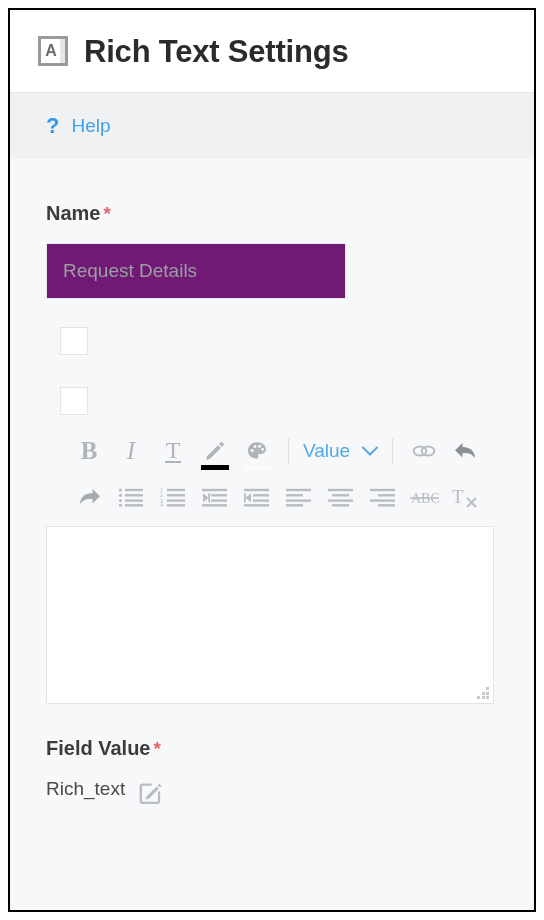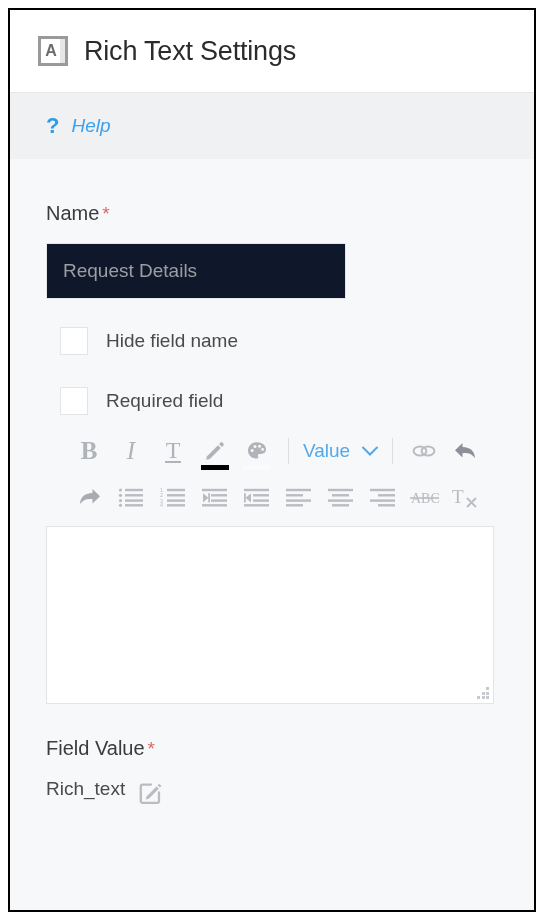--- a/index.html
+++ b/index.html
@@ -55,22 +55,22 @@
     color: #6b6b6b;
     font-family: "Liberation Sans", sans-serif;
   }
   .title-icon .tab {
     position: absolute;
     right: 3px; top: 3px;
     width: 5px; height: 24px;
     background: #e6e6e6;
   }
   .page-title {
-    font-size: 27px;
-    font-weight: 400;
+    font-size: 31px;
+    font-weight: 700;
     color: #2b2b2b;
     letter-spacing: -0.2px;
     line-height: 1;
   }
 
   
   .helpbar {
     background: #f0f1f3;
     height: 67px;
     display: flex;
@@ -81,47 +81,46 @@
   .help-q {
     color: #2f9ae8;
     font-size: 22px;
     font-weight: bold;
     margin-right: 12px;
     line-height: 1;
   }
   .help-label {
     color: #3ea1ec;
     font-size: 19px;
-    font-style: italic;
   }
 
   
   .body {
     padding: 0 36px;
     background: #f7f8fa;
     height: 100%;
   }
 
   .field-label {
     font-size: 20px;
     color: #3b3b3b;
-    font-weight: 400;
+    font-weight: 700;
     margin-top: 43px;
   }
   .req-star {
     color: #e06666;
     font-size: 19px;
     margin-left: 3px;
   }
 
   .text-input {
     margin-top: 18px;
     width: 300px;
     height: 56px;
-    background: #0f172a;
+    background: #701a75;
     border: 1px solid #e4e6e9;
     display: flex;
     align-items: center;
     padding-left: 16px;
     font-size: 19px;
     color: #9b9ea3;
   }
 
   .checkbox-row {
     display: flex;
@@ -272,26 +271,24 @@
     <div class="field-label">
       <span>Name</span><span class="req-star">*</span>
     </div>
 
     <div class="text-input">
       <span>Request Details</span>
     </div>
 
     <div class="checkbox-row">
       <div class="cbox"></div>
-      <div class="cbox-label">Hide field name</div>
     </div>
 
     <div class="checkbox-row second">
       <div class="cbox"></div>
-      <div class="cbox-label">Required field</div>
     </div>
 
 
     <div class="editor">
 
       <div class="toolbar">
         <div class="tb-btn">
           <span class="tb-bold">B</span>
         </div>
         <div class="tb-btn">

